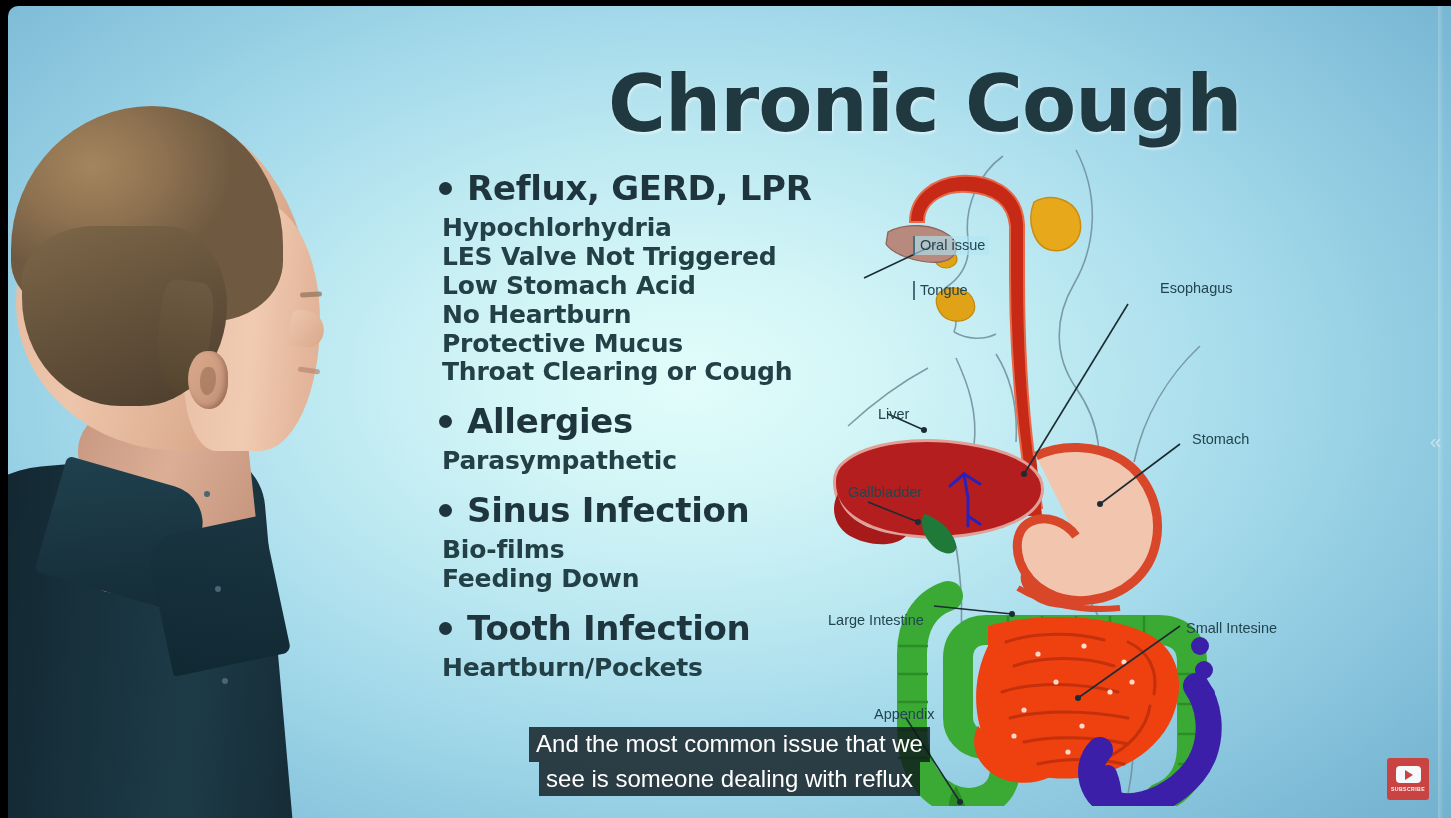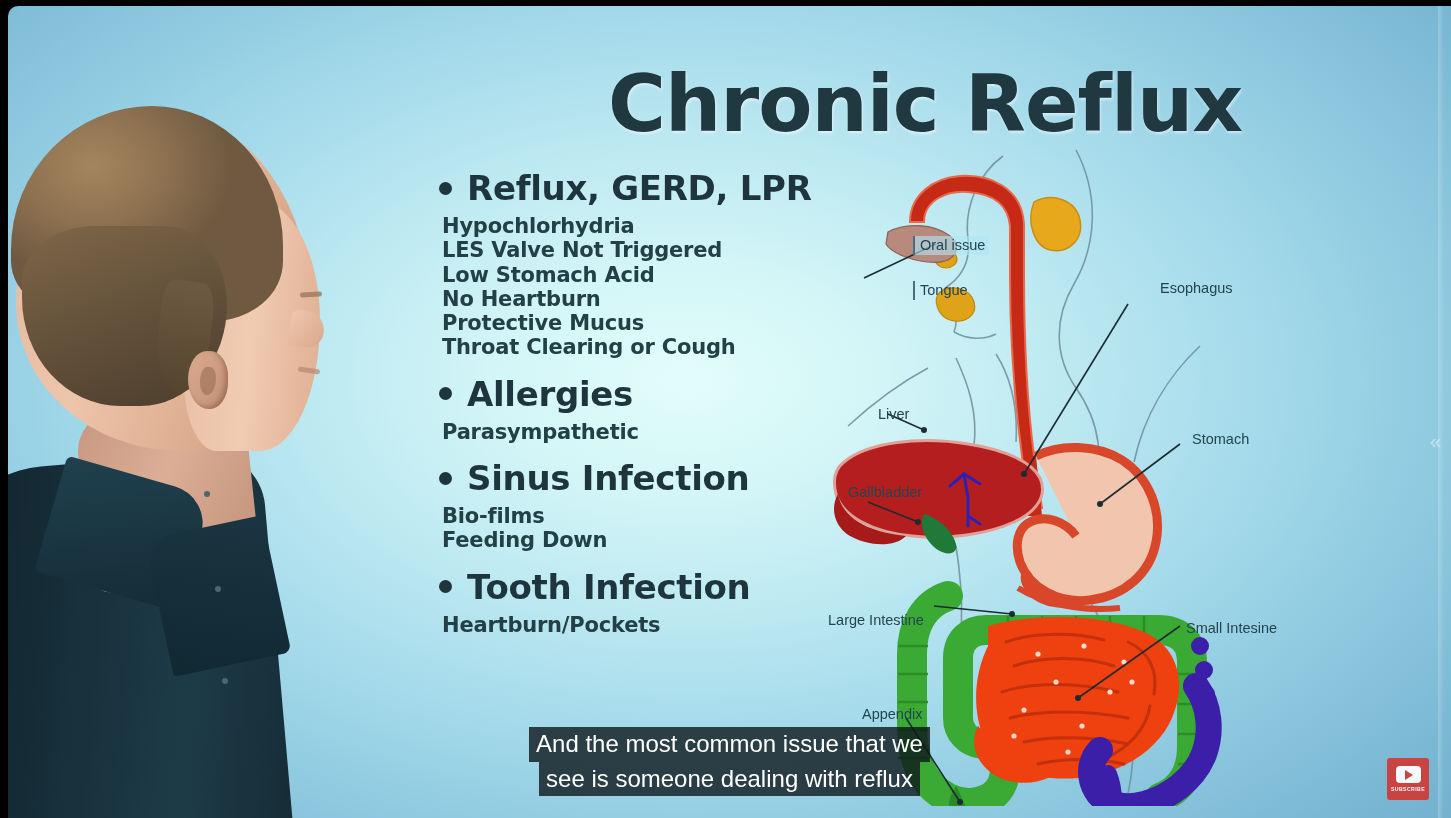--- a/index.html
+++ b/index.html
@@ -166,21 +166,21 @@
     white-space:nowrap;
     margin-top:14px;
   }
   .major:first-child { margin-top:16px; }
   .major .dot {
     width:13px; height:13px; border-radius:50%;
     background:#1f353d; margin-right:15px; flex:none;
   }
   .subs { margin:6px 0 0 3px; }
   .sub {
-    font-size:21px; font-weight:700;
+    font-size:25px; font-weight:700;
     color:#234047;
     font-family:"DejaVu Sans", sans-serif;
     line-height:1.155;
     white-space:nowrap;
     letter-spacing:-.2px;
   }
 
   
   #anatomy { position:absolute; left:820px; top:120px; width:620px; height:680px; }
   #anatomy svg { display:block; }
@@ -282,21 +282,21 @@
       <div class="ph-hair2"></div>
       <div class="ph-sideburn"></div>
       <div class="ph-ear"></div>
       <div class="ph-collar"></div>
       <div class="ph-collar2"></div>
       <div class="ph-btn" style="left:196px;top:385px;"></div>
       <div class="ph-btn" style="left:207px;top:480px;"></div>
       <div class="ph-btn" style="left:214px;top:572px;"></div>
     </div>
 
-    <div id="slide-title">Chronic Reflux</div>
+    <div id="slide-title">Chronic Cough</div>
 
     <div id="bullet-list">
 
       <div class="major">
         <span class="dot"></span>
         <span>Reflux, GERD, LPR</span>
       </div>
       <div class="subs">
         <div class="sub">Hypochlorhydria</div>
         <div class="sub">LES Valve Not Triggered</div>
@@ -479,21 +479,21 @@
       </svg>
 
       <span class="anlabel" id="label-oral-cavity" style="left:85px;top:110px;">Oral issue</span>
       <span class="anlabel" id="label-tongue" style="left:85px;top:155px;">Tongue</span>
       <span class="anlabel" style="left:332px;top:154px;">Esophagus</span>
       <span class="anlabel" style="left:50px;top:280px;">Liver</span>
       <span class="anlabel" style="left:20px;top:358px;">Gallbladder</span>
       <span class="anlabel" style="left:364px;top:305px;">Stomach</span>
       <span class="anlabel" style="left:0px;top:486px;">Large Intestine</span>
       <span class="anlabel" style="left:358px;top:494px;">Small Intesine</span>
-      <span class="anlabel" style="left:34px;top:580px;">Appendix</span>
+      <span class="anlabel" style="left:46px;top:580px;">Appendix</span>
     </div>
 
     <div id="caption">
       <div><span class="cline">And the most common issue that we</span></div>
       <div><span class="cline">see is someone dealing with reflux</span></div>
     </div>
 
     <div id="subscribe-watermark">
       <div class="ytbox">
         <div class="tri"></div>

